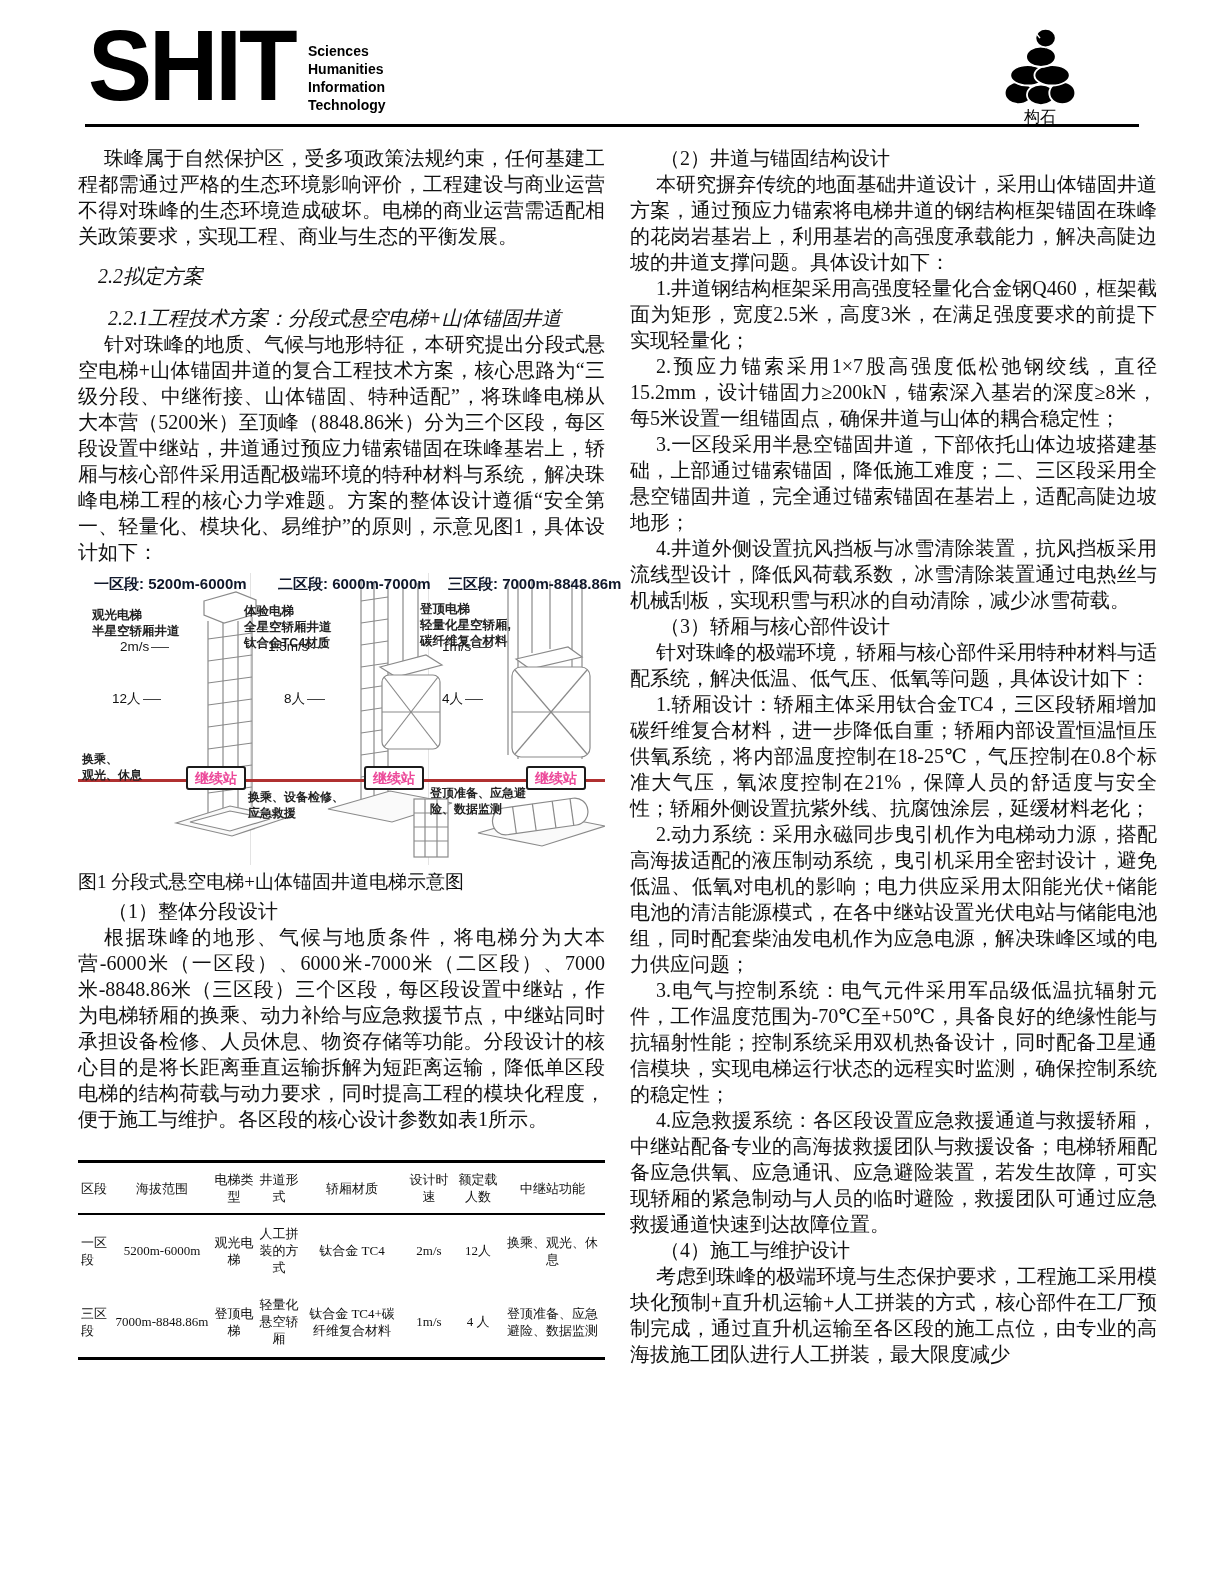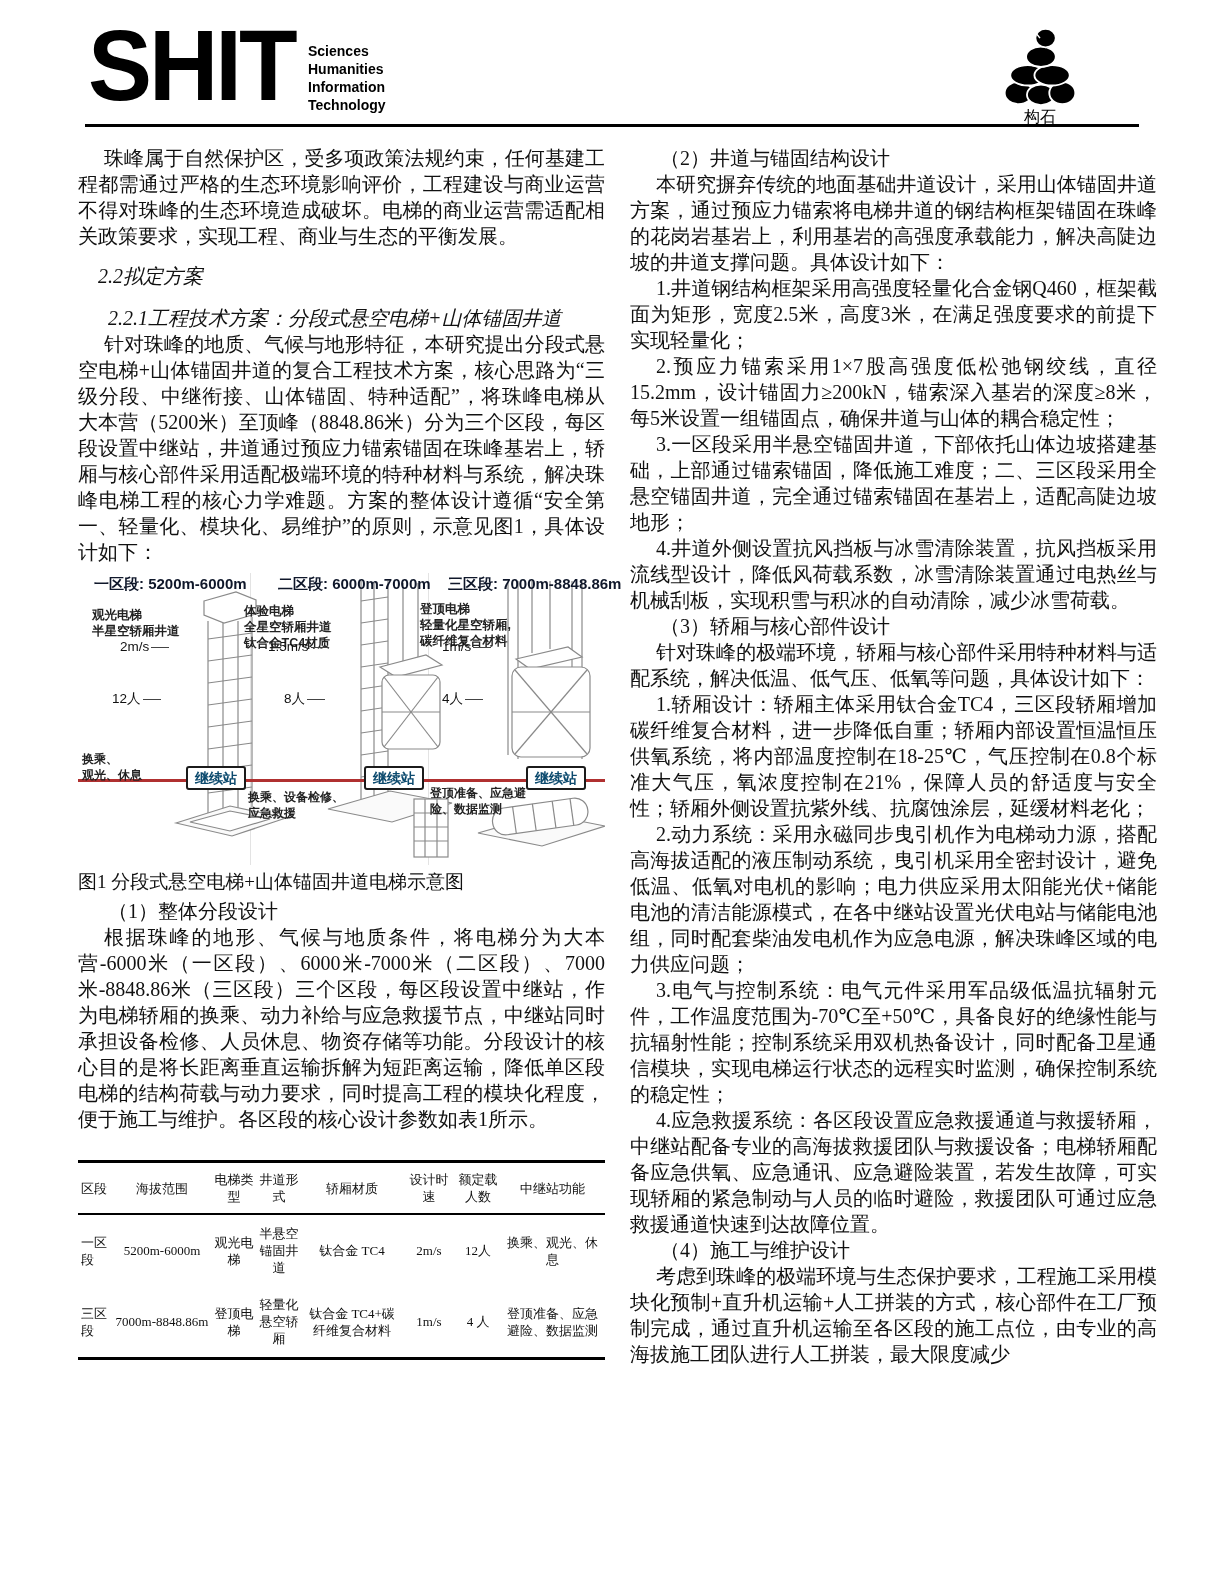--- a/index.html
+++ b/index.html
@@ -32,21 +32,21 @@
             font-weight:700;font-size:15px;line-height:17px;color:#0f172a;white-space:nowrap;}
   .fig-label{position:absolute;z-index:2;font-family:"Liberation Sans","DejaVu Sans",sans-serif;
              font-weight:700;font-size:12.5px;line-height:16px;color:#222;white-space:pre-line;text-align:left;}
   .fig-metric{position:absolute;z-index:2;font-family:"Liberation Sans","DejaVu Sans",sans-serif;
               font-size:13.5px;line-height:15px;color:#111;white-space:nowrap;}
   .fig-metric:after{content:"";display:inline-block;width:18px;border-top:1.5px solid #444;vertical-align:middle;margin-left:2px;}
   .station-line{position:absolute;left:0;right:0;top:206px;height:2.5px;background:#b03030;z-index:1;}
   .station-dot{position:absolute;top:202px;width:9px;height:9px;border-radius:50%;background:#b03030;z-index:1;}
   .station-box{position:absolute;top:193px;z-index:3;background:#fff;border:2px solid #1b1b1b;border-radius:3px;
                padding:1px 7px;font-family:"Liberation Sans","DejaVu Sans",sans-serif;font-weight:700;
-               font-size:14px;line-height:18px;color:#0c4a6e;white-space:nowrap;}
+               font-size:14px;line-height:18px;color:#ec4899;white-space:nowrap;}
   .station-note{position:absolute;z-index:2;font-family:"Liberation Sans","DejaVu Sans",sans-serif;
                 font-size:12px;line-height:16px;color:#222;font-weight:700;white-space:pre-line;}
   
   .ptable{width:527px;border-collapse:collapse;margin-top:28px;border-top:3px solid #000;border-bottom:3.5px solid #000;
           font-size:13px;line-height:17px;}
   .ptable th{font-weight:400;border-bottom:2px solid #000;padding:8px 2px;text-align:center;vertical-align:middle;word-break:break-all;}
   .ptable td{padding:10px 2px;text-align:center;vertical-align:middle;word-break:break-all;}
   .ptable th:first-child,.ptable td:first-child{text-align:left;padding-left:3px;}
   .tbl-caption{font-size:19px;line-height:25px;margin-top:8px;}
 </style>
@@ -218,21 +218,21 @@
           <th>设计时速</th>
           <th>额定载人数</th>
           <th>中继站功能</th>
         </tr>
       </thead>
       <tbody>
         <tr>
           <td>一区段</td>
           <td>5200m-6000m</td>
           <td>观光电梯</td>
-          <td>半悬空锚固井道</td>
+          <td>人工拼装的方式</td>
           <td>钛合金 TC4</td>
           <td>2m/s</td>
           <td>12人</td>
           <td>换乘、观光、休息</td>
         </tr>
         <tr>
           <td>三区段</td>
           <td>7000m-8848.86m</td>
           <td>登顶电梯</td>
           <td>轻量化悬空轿厢</td>

